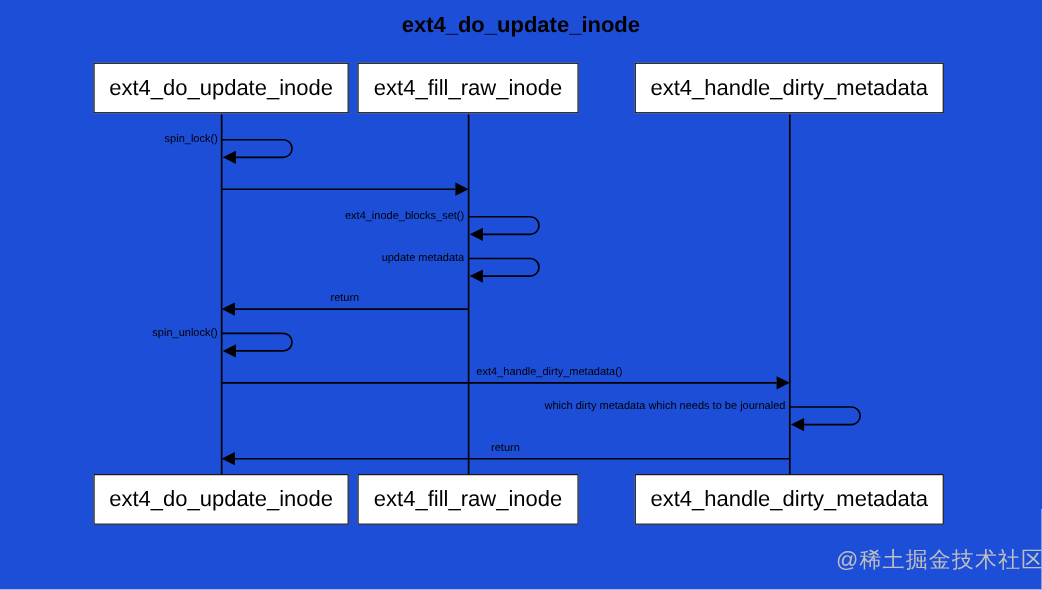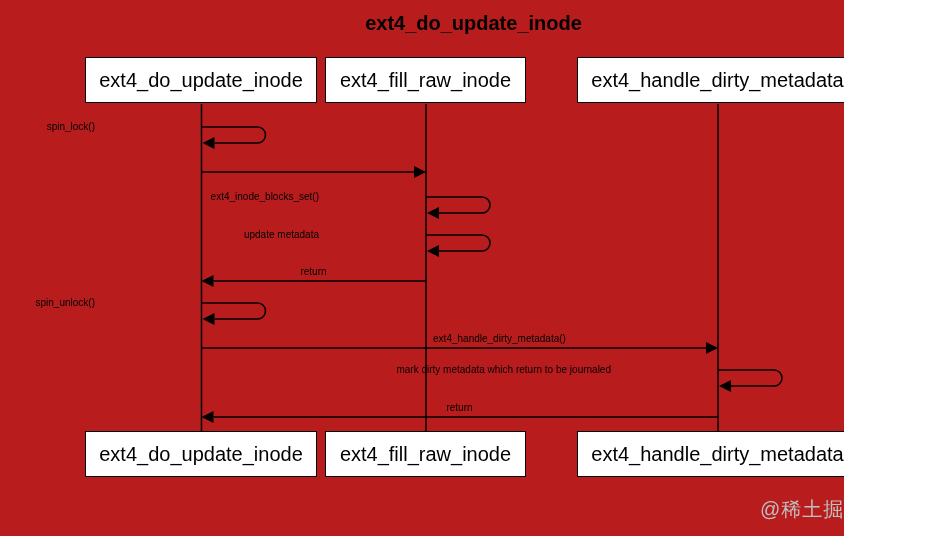--- a/index.html
+++ b/index.html
@@ -1,17 +1,17 @@
 <!DOCTYPE html>
 <html><head>
 <meta charset="utf-8">
 <style>
   html,body{margin:0;padding:0;background:#fff;}
   .stage{
-    position:relative;width:844px;height:536px;background:#b91c1c;overflow:hidden;
+    position:relative;width:947px;height:536px;background:#1d4ed8;overflow:hidden;
     font-family:"Liberation Sans",sans-serif;color:#000;
   }
   .stage svg{position:absolute;left:0;top:0;}
   .title{
     position:absolute;top:10px;left:0;width:947px;text-align:center;
     font-size:20px;font-weight:bold;line-height:26px;
   }
   .pbox{
     position:absolute;height:44px;background:#fff;border:1.5px solid #000;
     display:flex;align-items:center;justify-content:center;
@@ -89,18 +89,18 @@
   <div class="pbox" style="left:577px;top:431px;width:279px;">
     <span>ext4_handle_dirty_metadata</span>
   </div>
 
   <div class="msg" style="right:749px;top:119px;">spin_lock()</div>
   <div class="msg" style="right:525px;top:189px;margin-left:23px;">ext4_inode_blocks_set()</div>
   <div class="msg" style="right:525px;top:227px;">update metadata</div>
   <div class="msg center" style="left:201px;top:264px;width:225px;">return</div>
   <div class="msg" style="right:749px;top:295px;">spin_unlock()</div>
   <div class="msg center" style="left:201px;top:331px;width:517px;margin-left:40px;">ext4_handle_dirty_metadata()</div>
-  <div class="msg" style="right:233px;top:362px;">mark dirty metadata which return to be journaled</div>
+  <div class="msg" style="right:233px;top:362px;">which dirty metadata which needs to be journaled</div>
   <div class="msg center" style="left:201px;top:400px;width:517px;">return</div>
 
   <div class="watermark">@稀土掘金技术社区</div>
 
 </div>
 
 </body></html>

